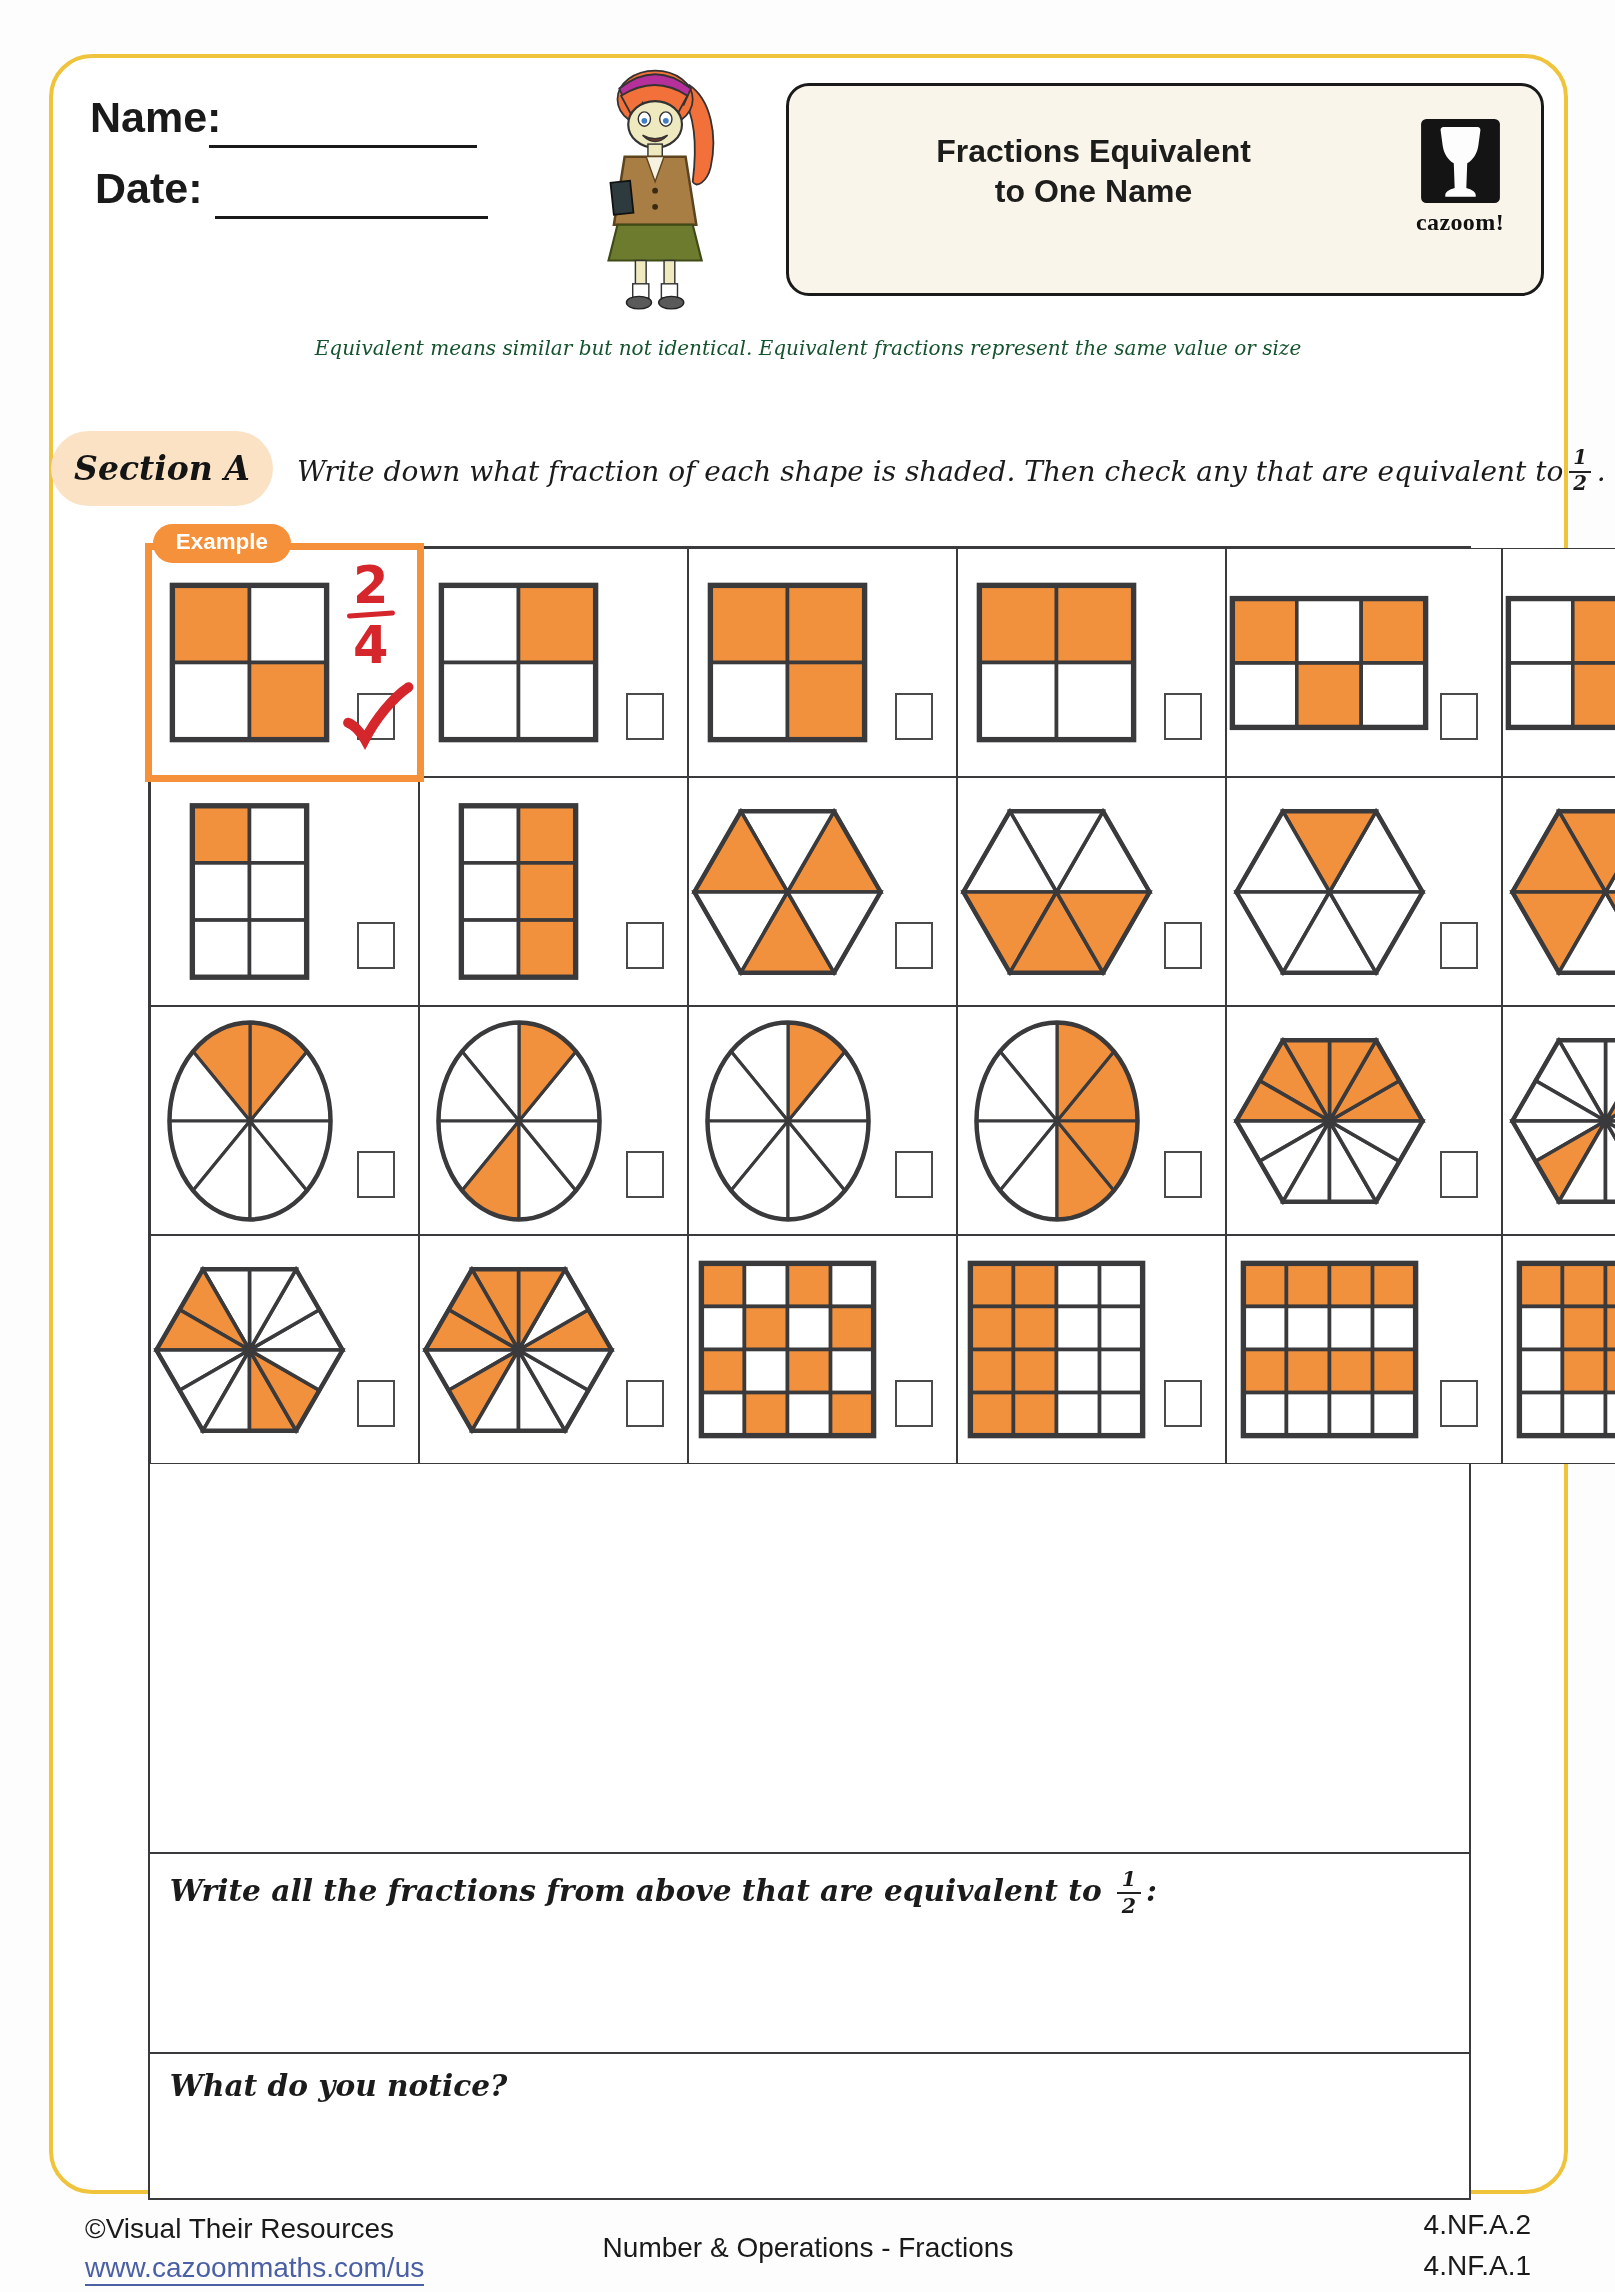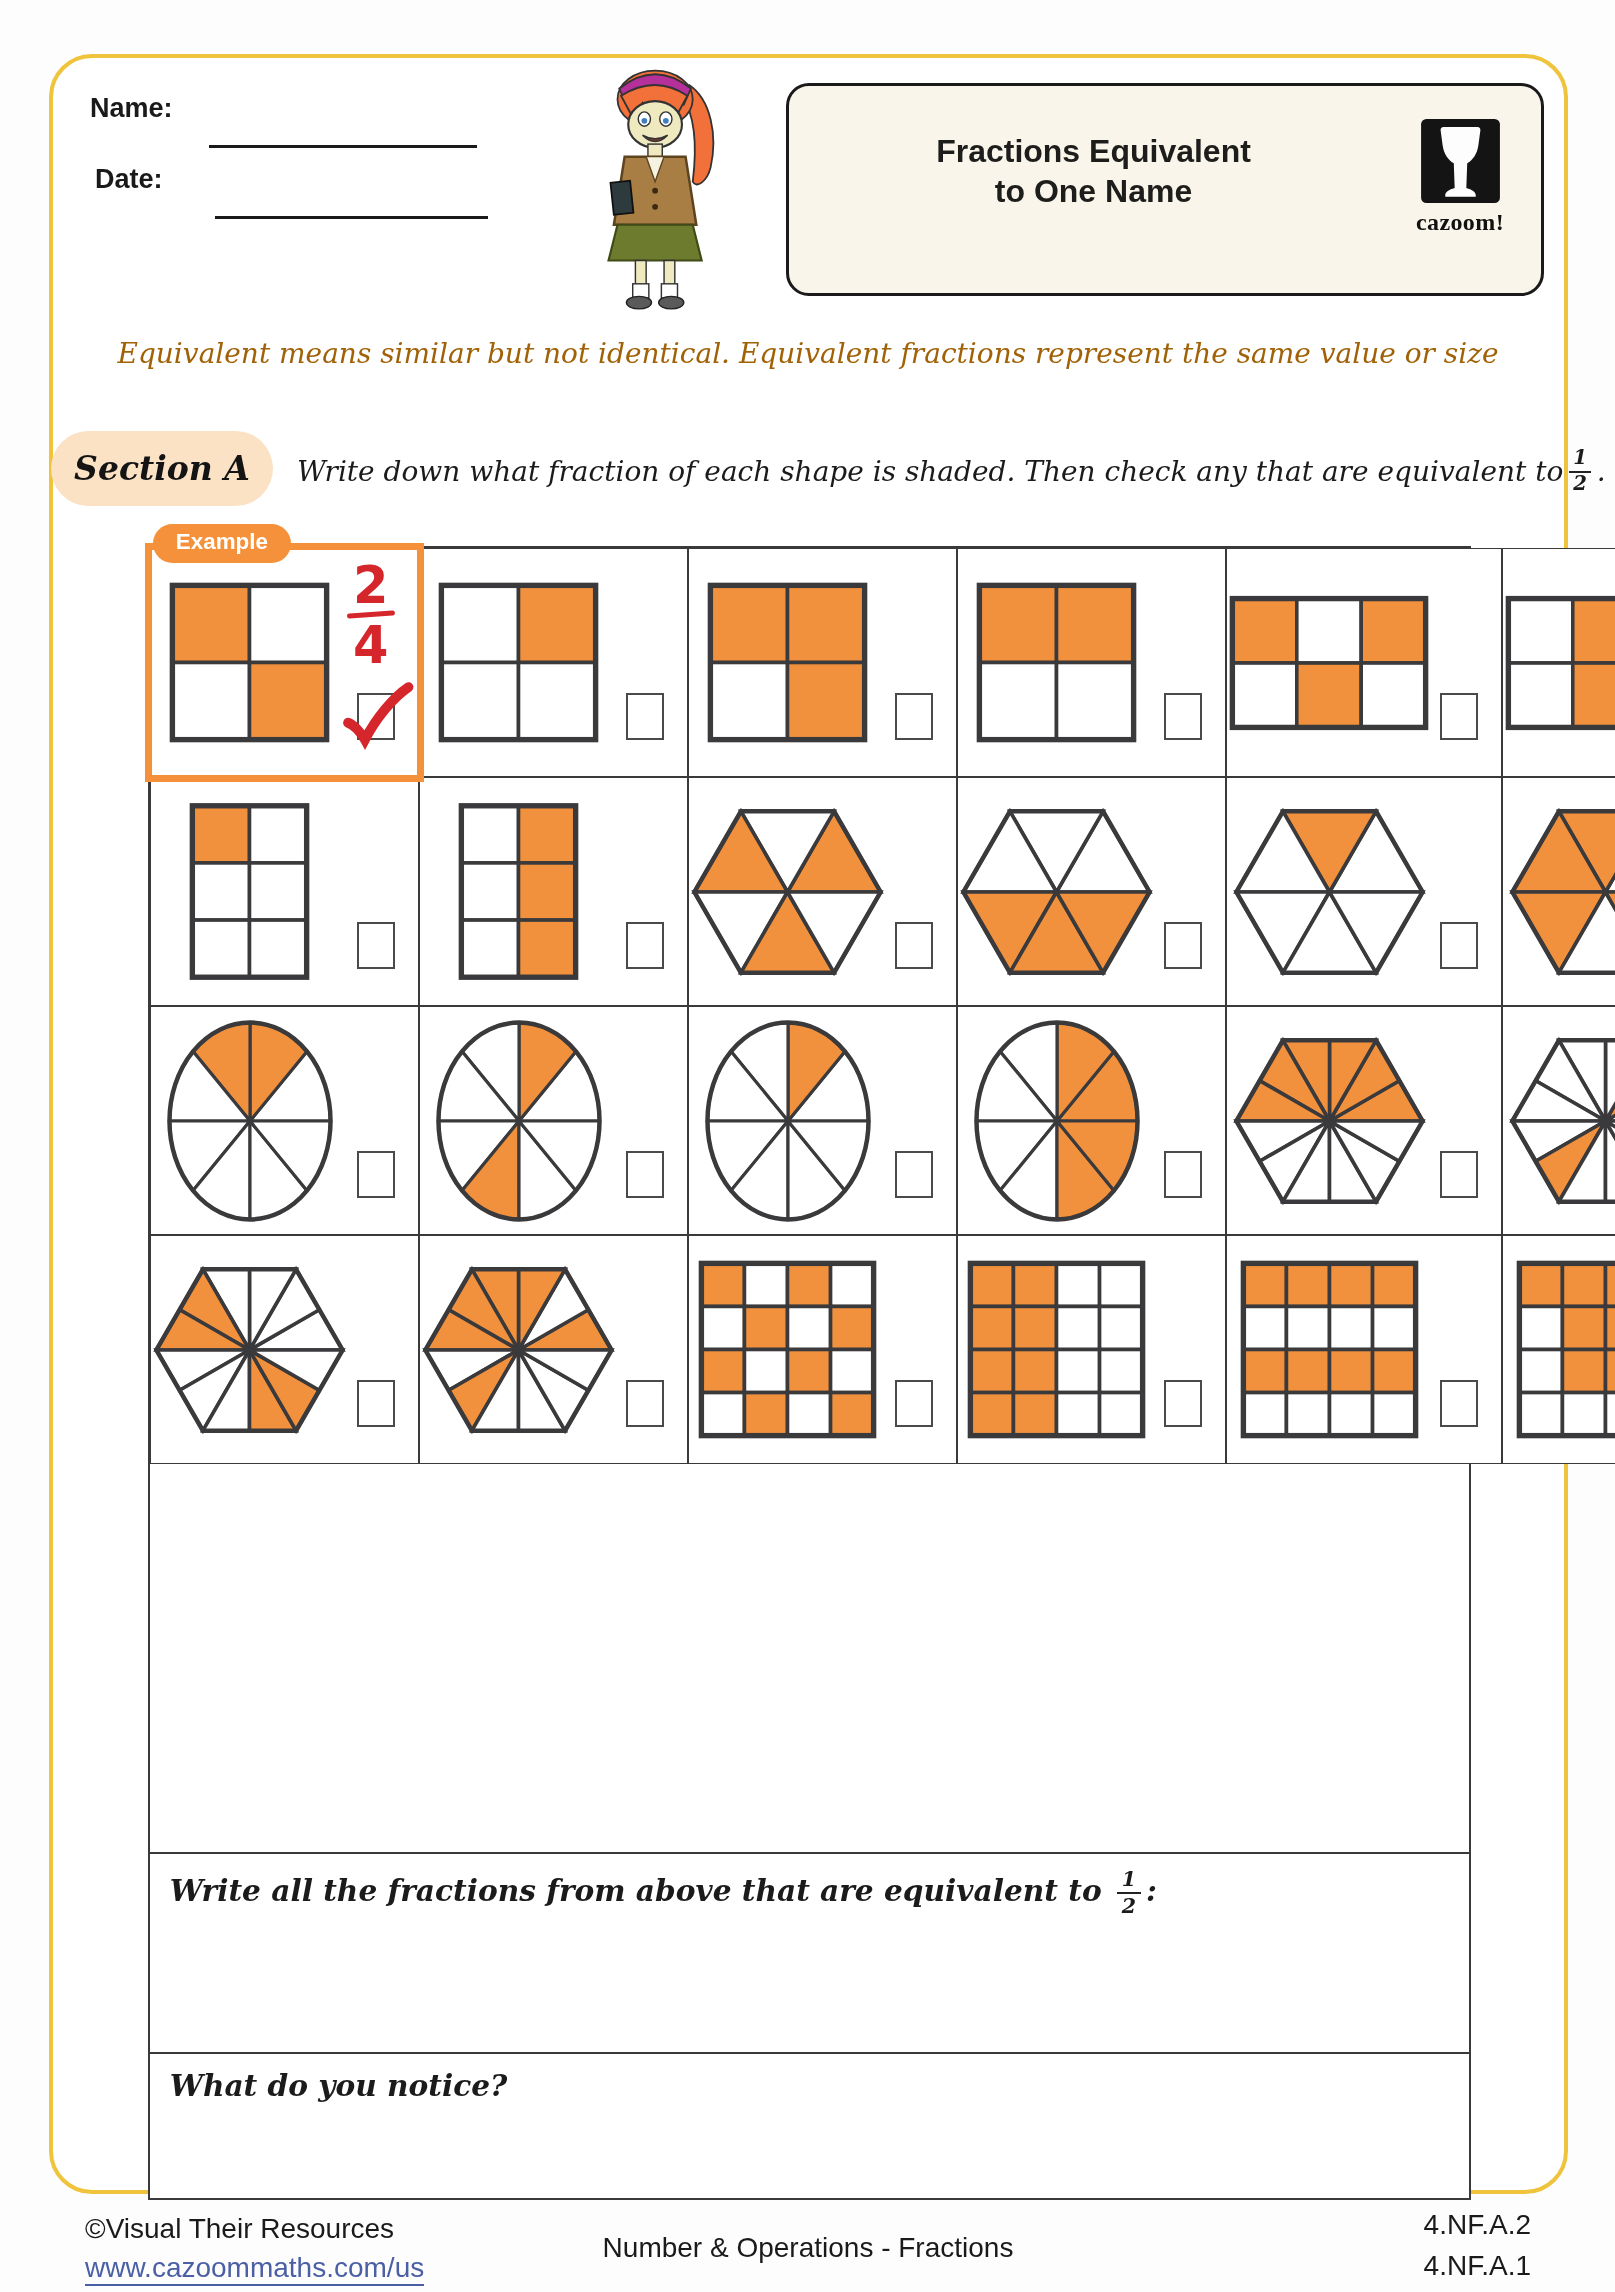--- a/index.html
+++ b/index.html
@@ -1,28 +1,28 @@
 <!DOCTYPE html>
 <html style="font-size:14.3px"><head>
 <meta charset="utf-8">
 <style>
   html,body{margin:0;padding:0;background:#f7f7f7;}
   .page{position:relative;width:1616px;height:2293px;background:#fdfdfd;font-family:"Liberation Sans",sans-serif;overflow:hidden;}
   .frame{position:absolute;left:49px;top:54px;width:1511px;height:2132px;border:4.5px solid #efc43c;border-radius:43px;background:#ffffff;}
 
   
-  .field-label{position:absolute;font-weight:bold;font-size:27px;color:#1a1a1a;}
+  .field-label{position:absolute;font-weight:bold;font-size:43px;color:#1a1a1a;}
   .write-line{position:absolute;height:2.7px;background:#1a1a1a;}
 
   .title-box{position:absolute;left:786px;top:83px;width:758px;height:213px;background:#f9f5ea;border:3.6px solid #1a1a1a;border-radius:23px;box-sizing:border-box;}
   .title-text{position:absolute;left:27px;right:170px;top:45px;text-align:center;font-weight:bold;font-size:32px;line-height:1.25;color:#1d1d1b;}
   .logo{position:absolute;right:23px;top:32px;width:116px;text-align:center;}
   .logo-word{font-family:"Liberation Serif",serif;font-weight:bold;font-size:24px;color:#111;margin-top:1.8px;letter-spacing:0.4px;}
 
-  .intro{position:absolute;left:81px;right:81px;top:333px;text-align:center;font-family:"DejaVu Serif",serif;font-style:italic;font-size:28px;line-height:1.5;color:#a16207;}
+  .intro{position:absolute;left:81px;right:81px;top:333px;text-align:center;font-family:"DejaVu Serif",serif;font-style:italic;font-size:20px;line-height:1.5;color:#14532d;}
 
   .section-pill{position:absolute;left:51px;top:431px;width:222px;height:75px;background:#fbe2c5;border-radius:39px;display:flex;align-items:center;justify-content:center;}
   .section-pill span{font-family:"DejaVu Serif",serif;font-style:italic;font-weight:bold;font-size:33px;color:#141414;}
   .instruction{position:absolute;left:297px;top:431px;height:81px;display:flex;align-items:center;font-family:"DejaVu Serif",serif;font-style:italic;font-size:28px;color:#1b1b1b;}
 
   .frac{display:inline-block;text-align:center;font-weight:bold;font-style:italic;font-size:19.7px;line-height:1.05;vertical-align:middle;margin:0 5.4px;}
   .frac .fnum{display:block;border-bottom:2.7px solid #222;padding:0 4.5px 1.8px;}
   .frac .fden{display:block;padding-top:1.8px;}
 
   

